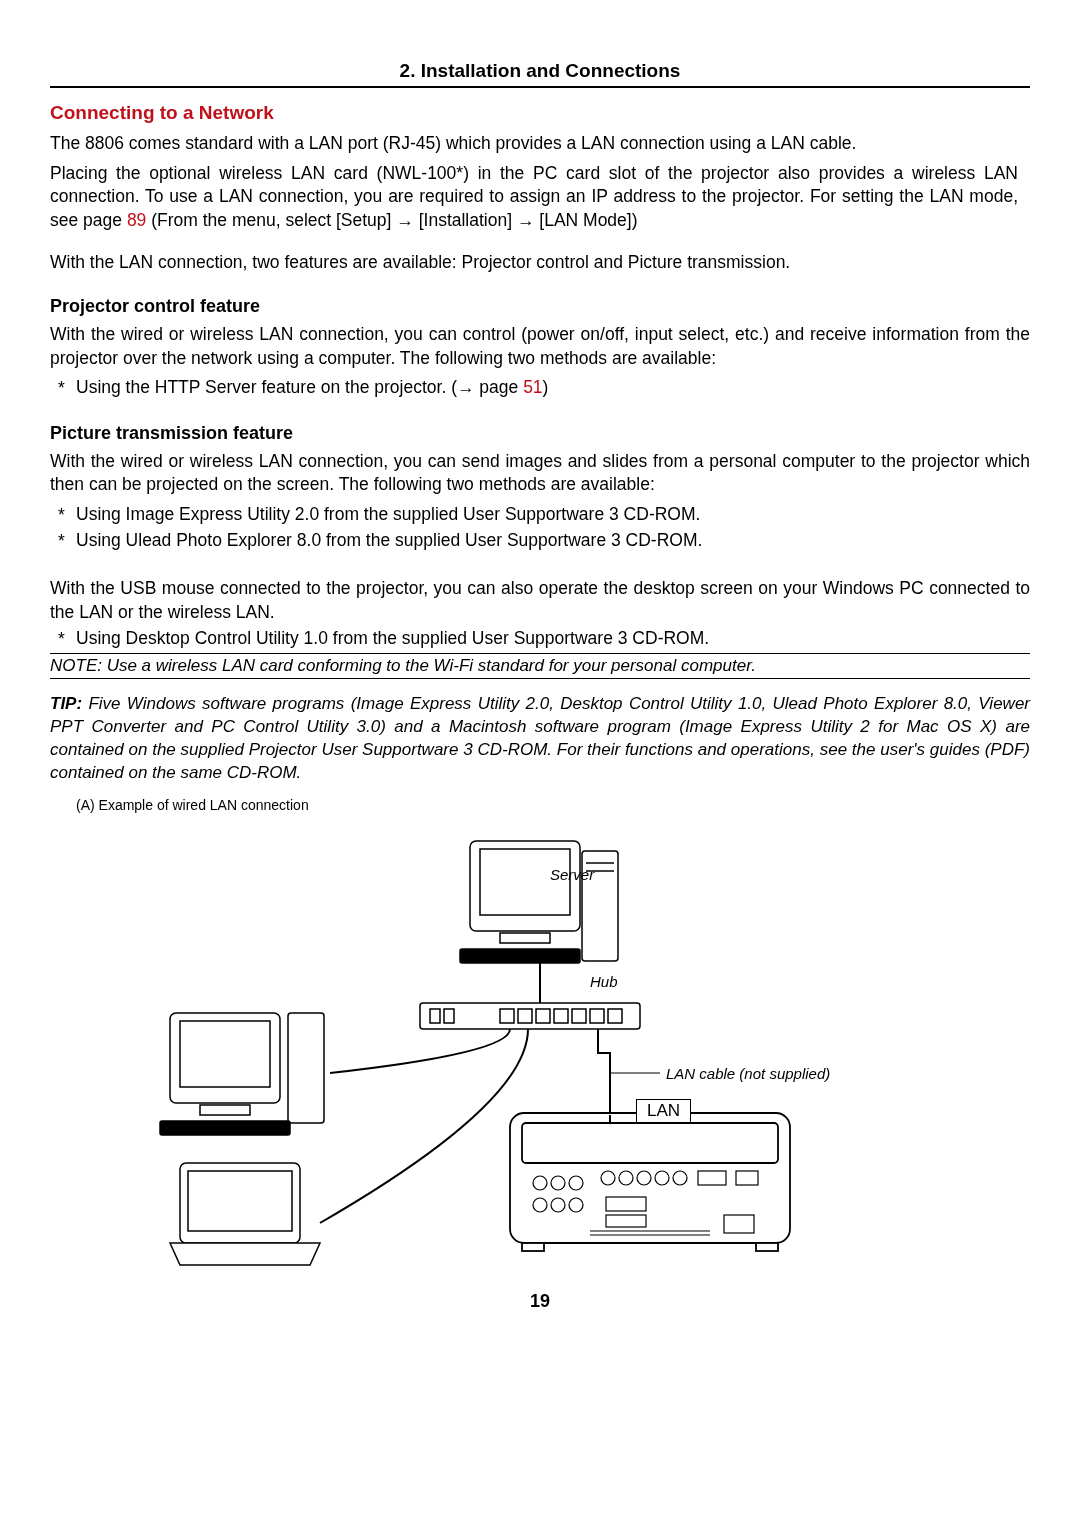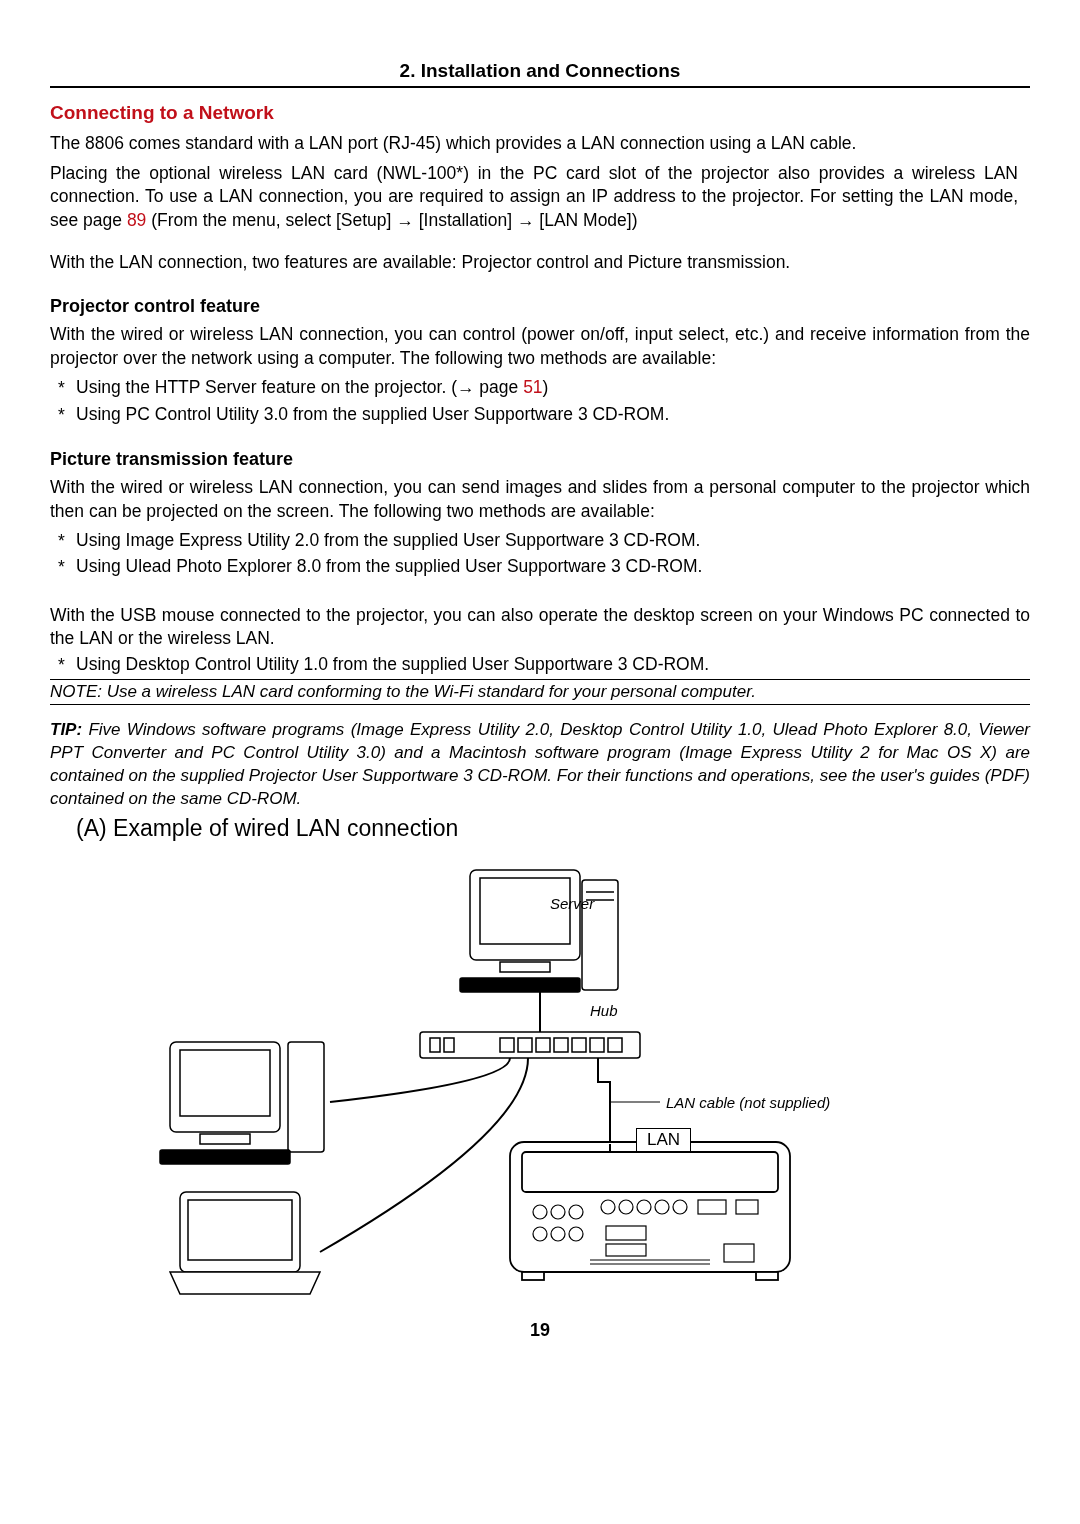--- a/index.html
+++ b/index.html
@@ -76,22 +76,22 @@
     font-size: 17px;
     text-align: justify;
     line-height: 1.35;
     margin-top: 14px;
   }
   .tip .tiplabel {
     font-weight: bold;
   }
   .example-indent {
     padding-left: 26px;
-    font-size: 23px;
-    margin-top: 4px;
+    font-size: 14px;
+    margin-top: 12px;
   }
   .diagram-area {
     width: 100%;
     height: 450px;
     position: relative;
     margin-top: 10px;
   }
   .diagram-label {
     position: absolute;
     font-style: italic;
@@ -128,21 +128,20 @@
     </p>
     <p style="margin-top:18px">With the LAN connection, two features are available: Projector control and Picture transmission.</p>
   </div>
 
   <div class="subhead">Projector control feature</div>
   <div class="body-text">With the wired or wireless LAN connection, you can control (power on/off, input select, etc.) and receive information from the projector over the network using a computer. The following two methods are available:</div>
   <ul class="star">
     <li>
       <span>Using the HTTP Server feature on the projector. (→ page </span><span class="link-red">51</span><span>)</span>
     </li>
-    <li>Using PC Control Utility 3.0 from the supplied User Supportware 3 CD-ROM.</li>
   </ul>
 
   <div class="subhead">Picture transmission feature</div>
   <div class="body-text">With the wired or wireless LAN connection, you can send images and slides from a personal computer to the projector which then can be projected on the screen. The following two methods are available:</div>
   <ul class="star">
     <li>Using Image Express Utility 2.0 from the supplied User Supportware 3 CD-ROM.</li>
     <li>Using Ulead Photo Explorer 8.0 from the supplied User Supportware 3 CD-ROM.</li>
   </ul>
 
   <div class="body-text" style="margin-top:24px">With the USB mouse connected to the projector, you can also operate the desktop screen on your Windows PC connected to the LAN or the wireless LAN.</div>

